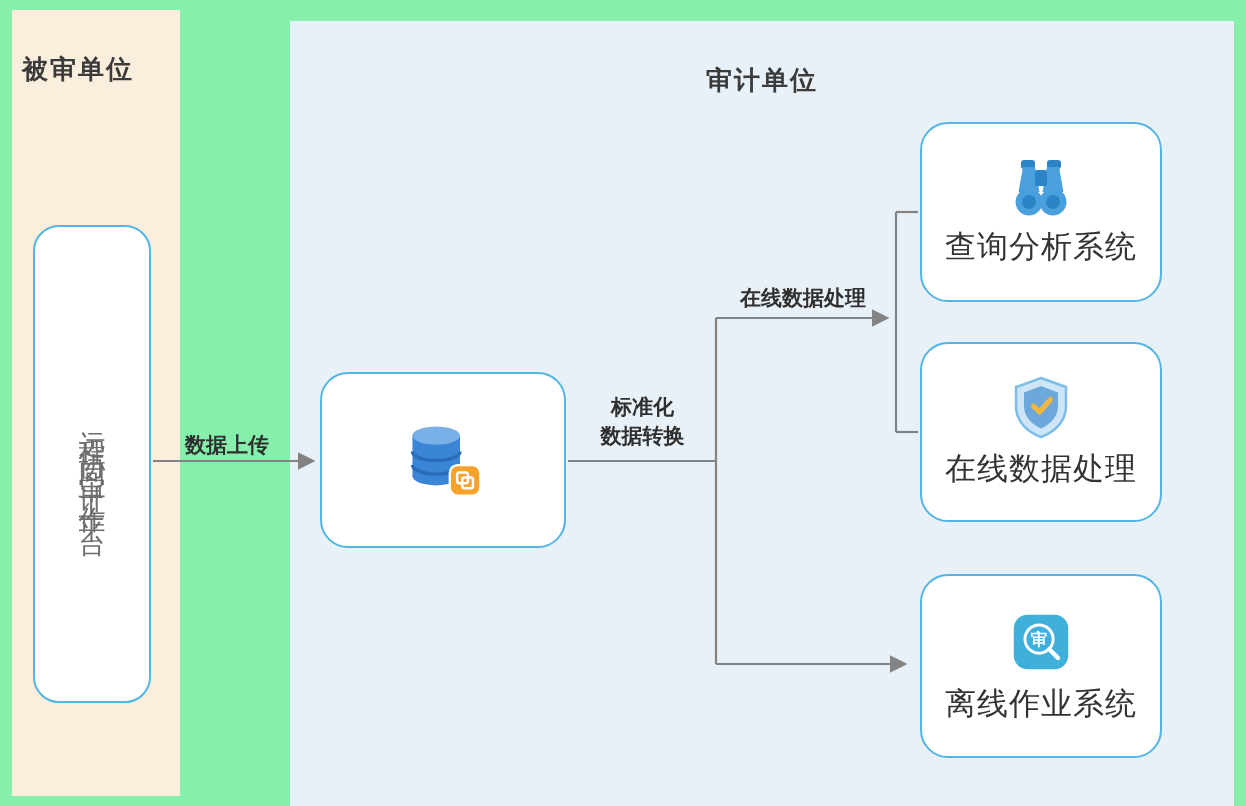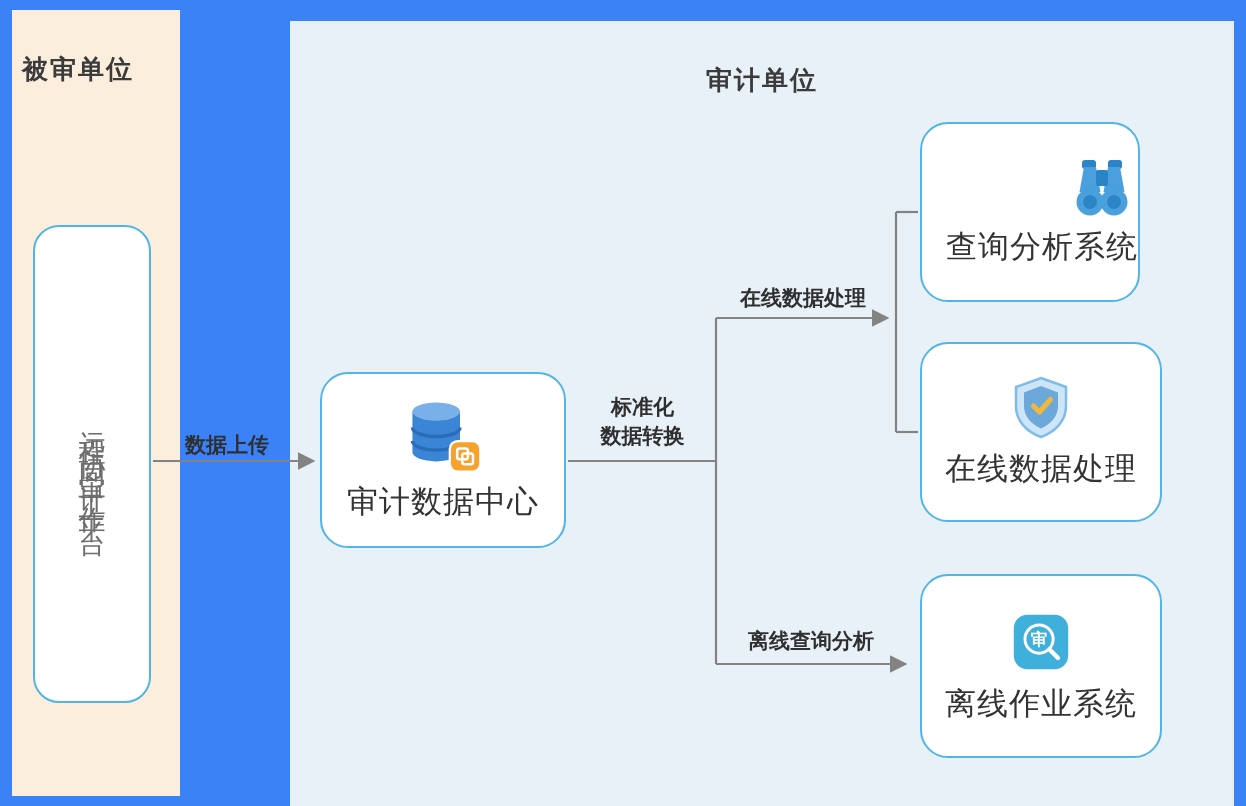--- a/index.html
+++ b/index.html
@@ -3,21 +3,21 @@
 <meta charset="utf-8">
 <style>
   * { margin: 0; padding: 0; box-sizing: border-box; }
   html, body { background: #ffffff; }
   body { font-family: "Liberation Sans", "DejaVu Sans", sans-serif; }
 
   .canvas {
     position: relative;
     width: 1246px;
     height: 806px;
-    background: #3b82f6;
+    background: #86efac;
     overflow: hidden;
   }
 
   
   .panel { position: absolute; top: 10px; height: 786px; }
   .panel-left  { left: 12px;  width: 168px; background: var(--panel-left-bg, #fbeedd); }
   .panel-right { left: 290px; width: 944px; background: var(--panel-right-bg, #e8f1f8); margin-top: 11px; }
 
   .panel-title {
     position: absolute;
@@ -37,21 +37,21 @@
     background: #ffffff;
     border: 2px solid var(--accent, #52b5e6);
     border-radius: 28px;
     display: flex;
     flex-direction: column;
     align-items: center;
     justify-content: center;
   }
   .node-platform    { left: 33px;  top: 225px; width: 118px; height: 478px; border-radius: 26px; }
   .node-data-center { left: 320px; top: 372px; width: 246px; height: 176px; }
-  .node-query       { left: 920px; top: 122px; width: 220px; height: 180px; align-items: flex-end; }
+  .node-query       { left: 920px; top: 122px; width: 242px; height: 180px; }
   .node-monitor     { left: 920px; top: 342px; width: 242px; height: 180px; }
   .node-offline     { left: 920px; top: 574px; width: 242px; height: 184px; }
 
   .node-label {
     font-size: 31px;
     font-weight: 500;
     color: var(--text-node, #333333);
     letter-spacing: 1px;
     margin-top: 6px;
     white-space: nowrap;
@@ -134,39 +134,37 @@
     <path class="line" d="M716 461 V664"></path>
     <path class="line" d="M716 664 H902" marker-end="url(#arrowhead)"></path>
   </svg>
 
   <div class="edge-label lbl-upload">数据上传</div>
   <div class="edge-label lbl-transform">
     <div>标准化</div>
     <div>数据转换</div>
   </div>
   <div class="edge-label lbl-online">在线数据处理</div>
-  <div class="edge-label lbl-offline">离线查询分析</div>
 
   <div class="node node-platform">
     <div class="vertical-label">远程协同审计工作平台</div>
   </div>
 
   <div class="node node-data-center">
     <span class="node-icon">
       <svg viewBox="0 0 72 68" width="82" height="77">
         <path class="db-body" d="M9 12 V48 C9 52.4 18.4 56 30 56 C41.6 56 51 52.4 51 48 V12 Z"></path>
         <ellipse class="db-top" cx="30" cy="12" rx="21" ry="8"></ellipse>
         <path class="db-band" d="M9 26 C9 30.4 18.4 34 30 34 C41.6 34 51 30.4 51 26"></path>
         <path class="db-band" d="M9 38 C9 42.4 18.4 46 30 46 C41.6 46 51 42.4 51 38"></path>
         <rect class="badge" x="42" y="38" width="27" height="27" rx="7"></rect>
         <rect class="badge-square" x="48.5" y="44.5" width="9.5" height="9.5" rx="2"></rect>
         <rect class="badge-square" x="53" y="49" width="9.5" height="9.5" rx="2"></rect>
       </svg>
     </span>
-    <div class="node-label">审计数据中心</div>
   </div>
 
   <div class="node node-query">
     <span class="node-icon">
       <svg viewBox="0 0 72 64" width="72" height="64">
         <rect class="bino-dark" x="16" y="4" width="14" height="9" rx="3"></rect>
         <rect class="bino-dark" x="42" y="4" width="14" height="9" rx="3"></rect>
         <path class="bino-main" d="M18 11 L30 11 L34.5 36 L13.5 36 Z"></path>
         <path class="bino-main" d="M42 11 L54 11 L58.5 36 L37.5 36 Z"></path>
         <rect class="bino-dark" x="30" y="14" width="12" height="16" rx="2"></rect>

